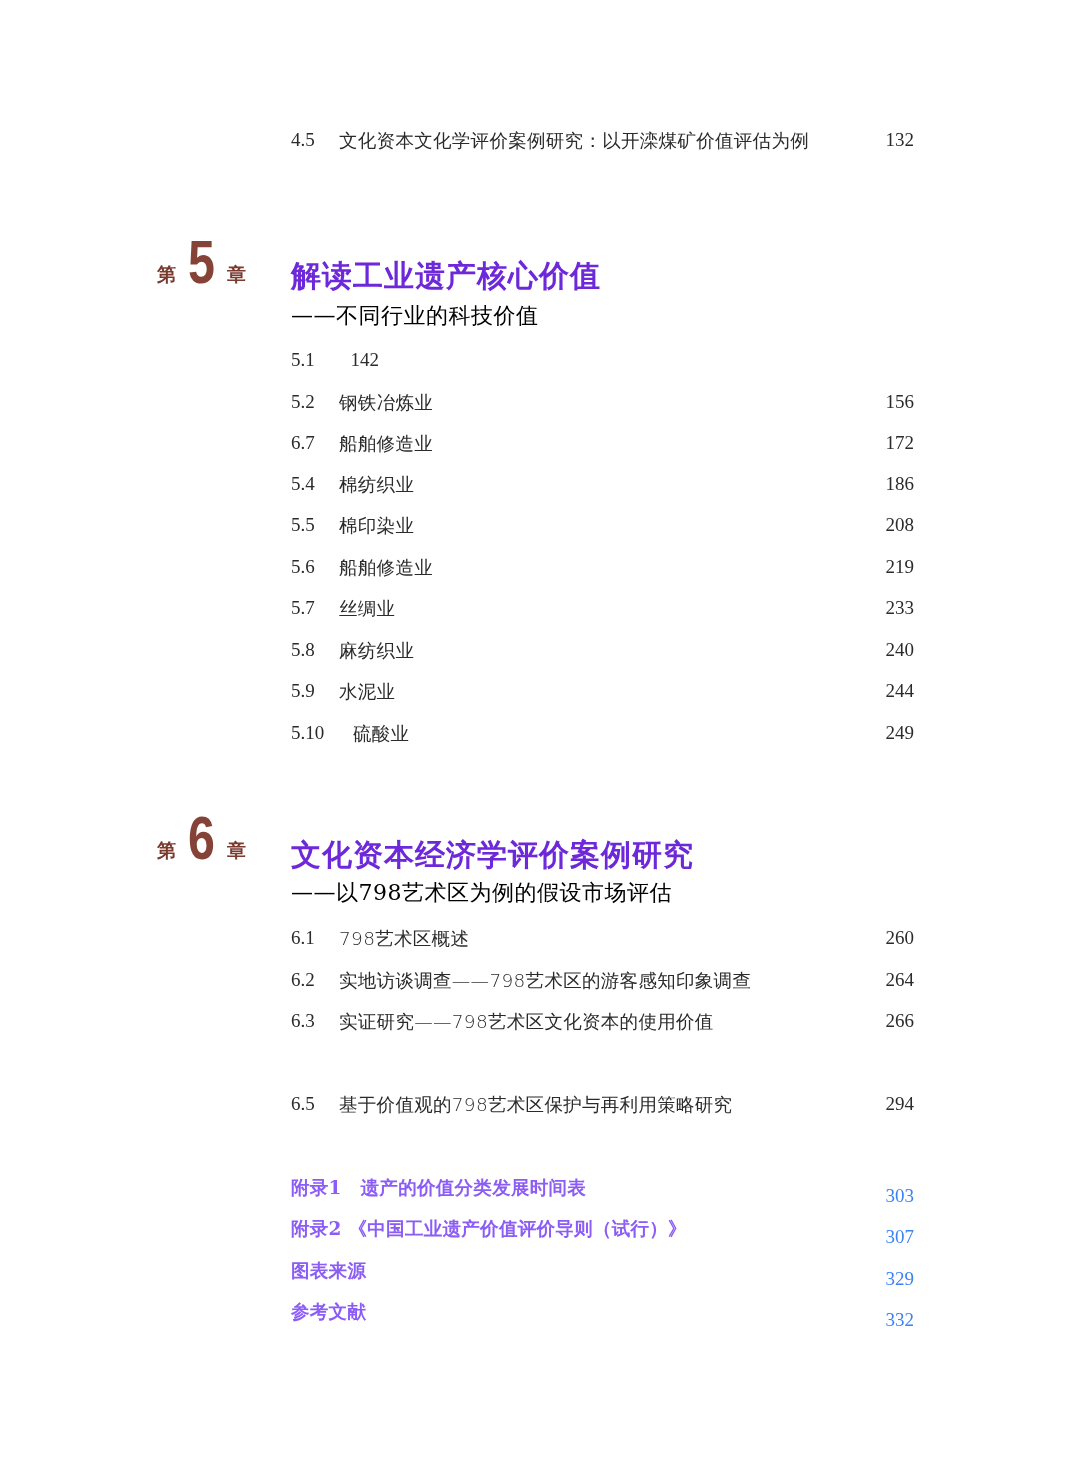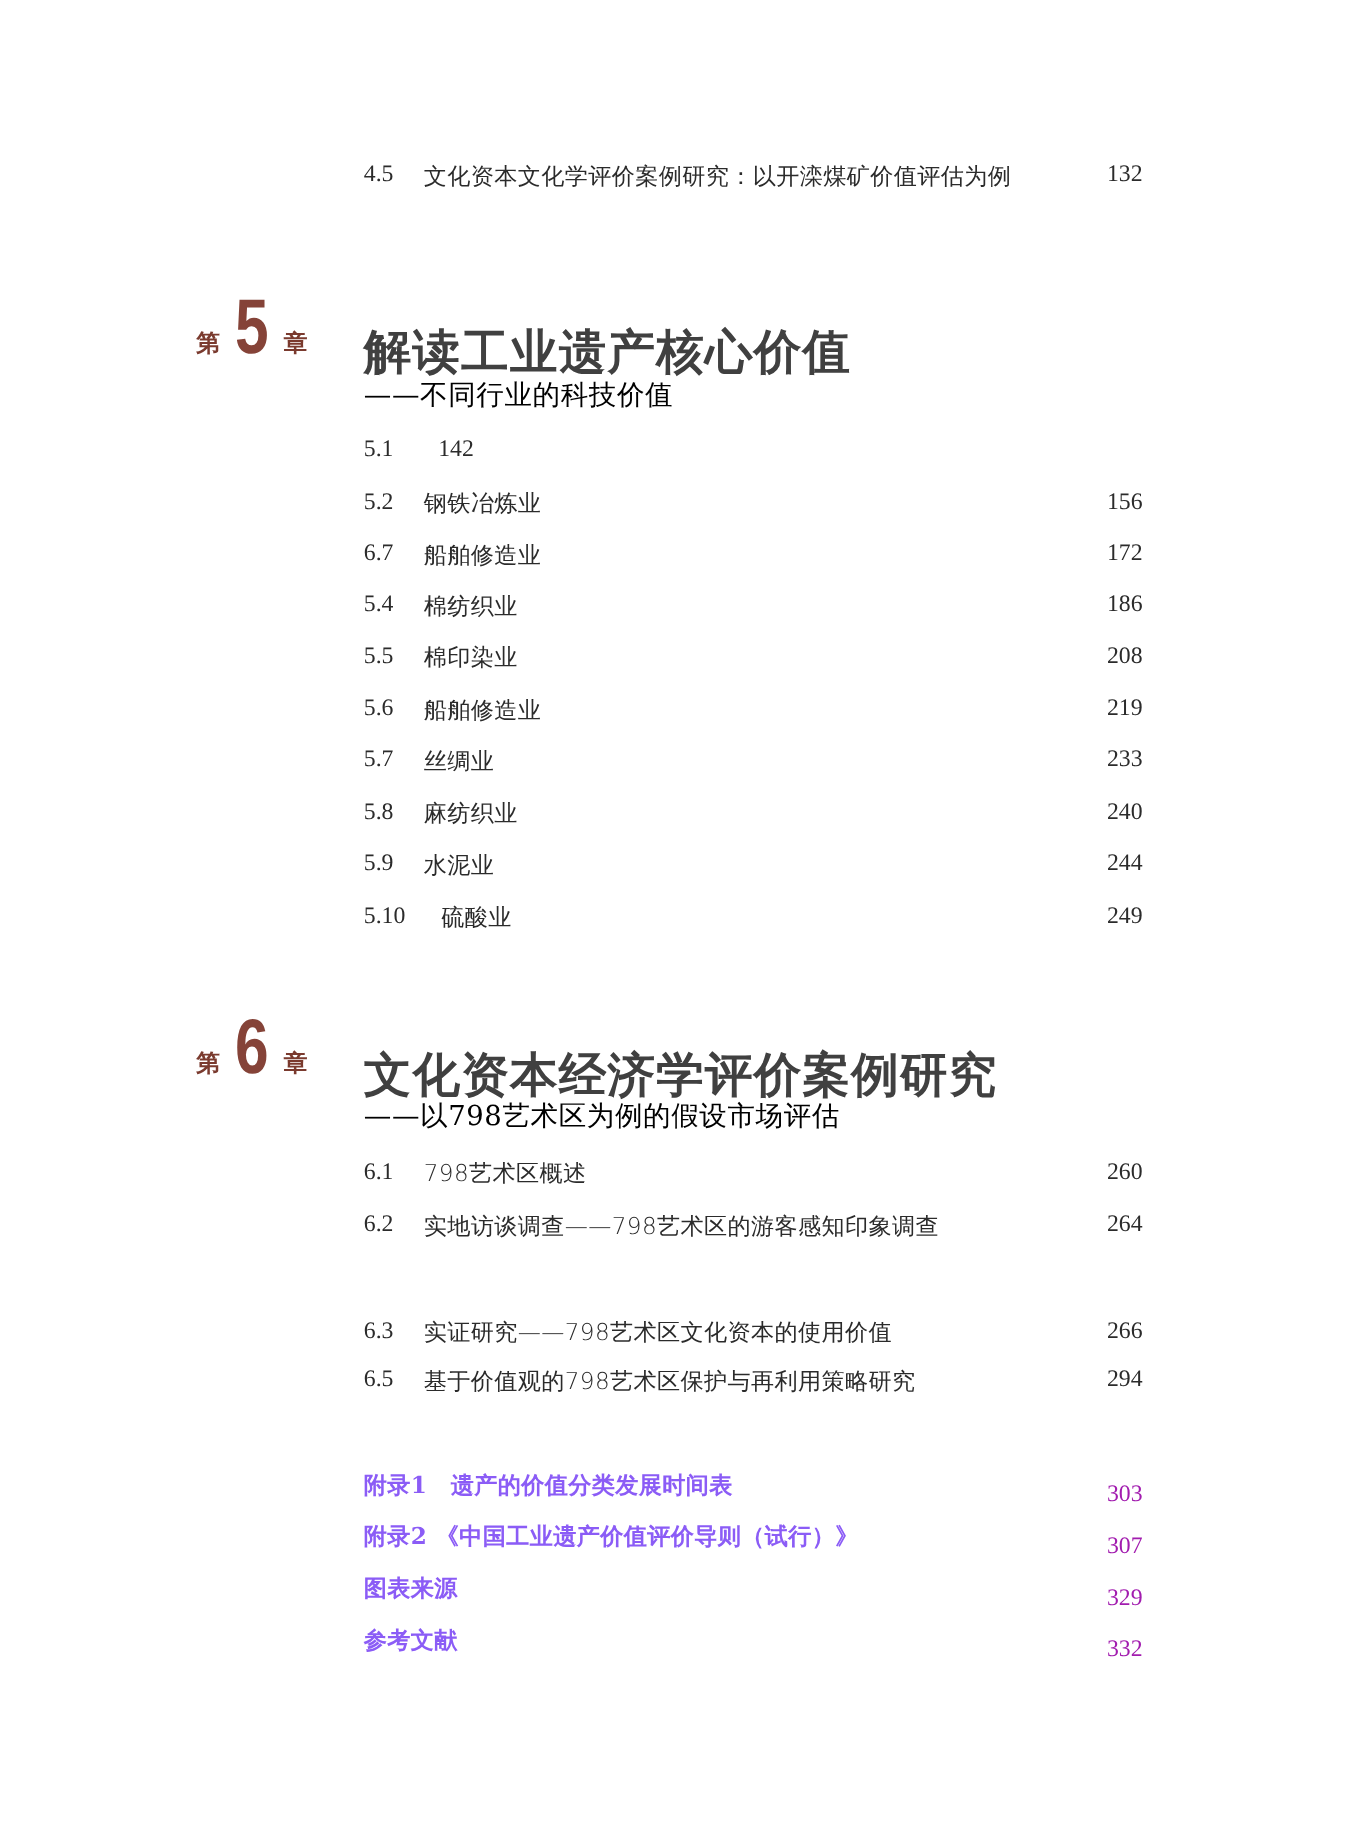--- a/index.html
+++ b/index.html
@@ -76,44 +76,44 @@
       font-family: "Liberation Sans", sans-serif;
       line-height: 60px;
       transform: scaleX(0.78);
       transform-origin: left top;
       color: #7b3428;
       opacity: 0.92;
     }
     .chapter-title {
       position: absolute;
       left: 291px;
-      color: #404040;
-      font-family: "DejaVu Serif", serif;
-      font-weight: bold;
-      font-size: 38px;
+      color: #6d28d9;
+      font-family: "DejaVu Serif", serif;
+      font-weight: bold;
+      font-size: 30px;
       letter-spacing: 1px;
       white-space: nowrap;
     }
     .chapter-subtitle {
       position: absolute;
       left: 291px;
       color: #000000;
       font-family: "DejaVu Serif", serif;
       font-weight: normal;
       font-size: 22px;
       letter-spacing: 0.5px;
       white-space: nowrap;
     }
     .appendix-row .title {
       color: #8b5cf6;
       font-family: "DejaVu Serif", serif;
       font-weight: bold;
       font-size: 18.5px;
     }
-    .appendix-row .page-num { color: #a21caf; margin-top: 18px; }
+    .appendix-row .page-num { color: #3b82f6; margin-top: 18px; }
   </style>
 </head>
 <body>
 
 <div class="page">
 
   <div class="toc-row" style="top:126px;">
     <span class="num">4.5</span>
     <span class="title">文化资本文化学评价案例研究：以开滦煤矿价值评估为例</span>
     <span class="page-num">132</span>
@@ -188,21 +188,21 @@
   <div class="toc-row" style="top:924px;">
     <span class="num">6.1</span>
     <span class="title">798艺术区概述</span>
     <span class="page-num">260</span>
   </div>
   <div class="toc-row" style="top:966px;">
     <span class="num">6.2</span>
     <span class="title">实地访谈调查——798艺术区的游客感知印象调查</span>
     <span class="page-num">264</span>
   </div>
-  <div class="toc-row" style="top:1051px;">
+  <div class="toc-row" style="top:1007px;">
     <span class="num">6.3</span>
     <span class="title">实证研究——798艺术区文化资本的使用价值</span>
     <span class="page-num">266</span>
   </div>
   <div class="toc-row" style="top:1090px;">
     <span class="num">6.5</span>
     <span class="title">基于价值观的798艺术区保护与再利用策略研究</span>
     <span class="page-num">294</span>
   </div>
 

